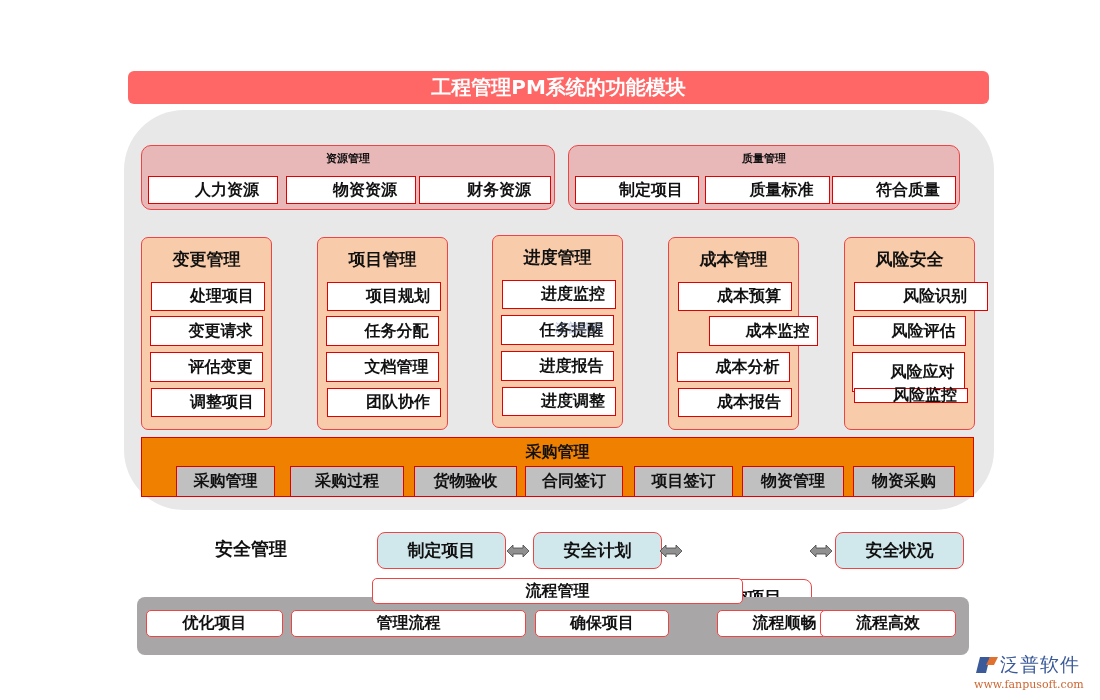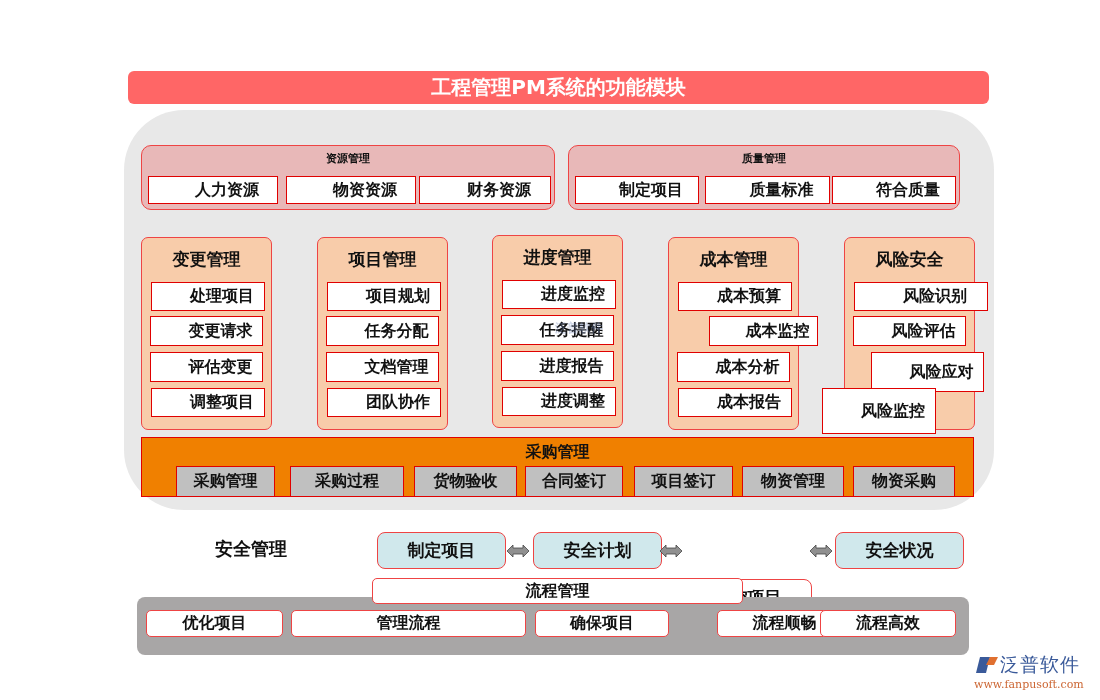--- a/index.html
+++ b/index.html
@@ -121,22 +121,22 @@
 <div class="cell" style="left:678px;top:282px;width:114px;height:29px;">成本预算</div>
 <div class="cell" style="left:677px;top:316px;width:109px;height:30px;margin-left:32px;">成本监控</div>
 <div class="cell" style="left:677px;top:352px;width:113px;height:30px;">成本分析</div>
 <div class="cell" style="left:678px;top:388px;width:114px;height:29px;">成本报告</div>
 
 <div class="abs col-box" style="left:844px;top:237px;width:131px;height:193px;">
   <div class="col-title">风险安全</div>
 </div>
 <div class="cell" style="left:854px;top:282px;width:134px;height:29px;">风险识别</div>
 <div class="cell" style="left:853px;top:316px;width:113px;height:30px;">风险评估</div>
-<div class="cell" style="left:871px;top:352px;width:113px;height:40px;">风险应对</div>
-<div class="cell" style="left:822px;top:388px;width:114px;height:46px;">风险监控</div>
+<div class="cell" style="left:852px;top:352px;width:113px;height:40px;">风险应对</div>
+<div class="cell" style="left:854px;top:388px;width:114px;height:15px;">风险监控</div>
 
 <div class="abs watermark">泛普软件</div>
 
 <div class="abs purchase">
   <div class="group-title">采购管理</div>
   <div class="pcell" style="left:34px;width:99px;">采购管理</div>
   <div class="pcell" style="left:148px;width:114px;">采购过程</div>
   <div class="pcell" style="left:272px;width:103px;">货物验收</div>
   <div class="pcell" style="left:383px;width:98px;">合同签订</div>
   <div class="pcell" style="left:492px;width:99px;">项目签订</div>

